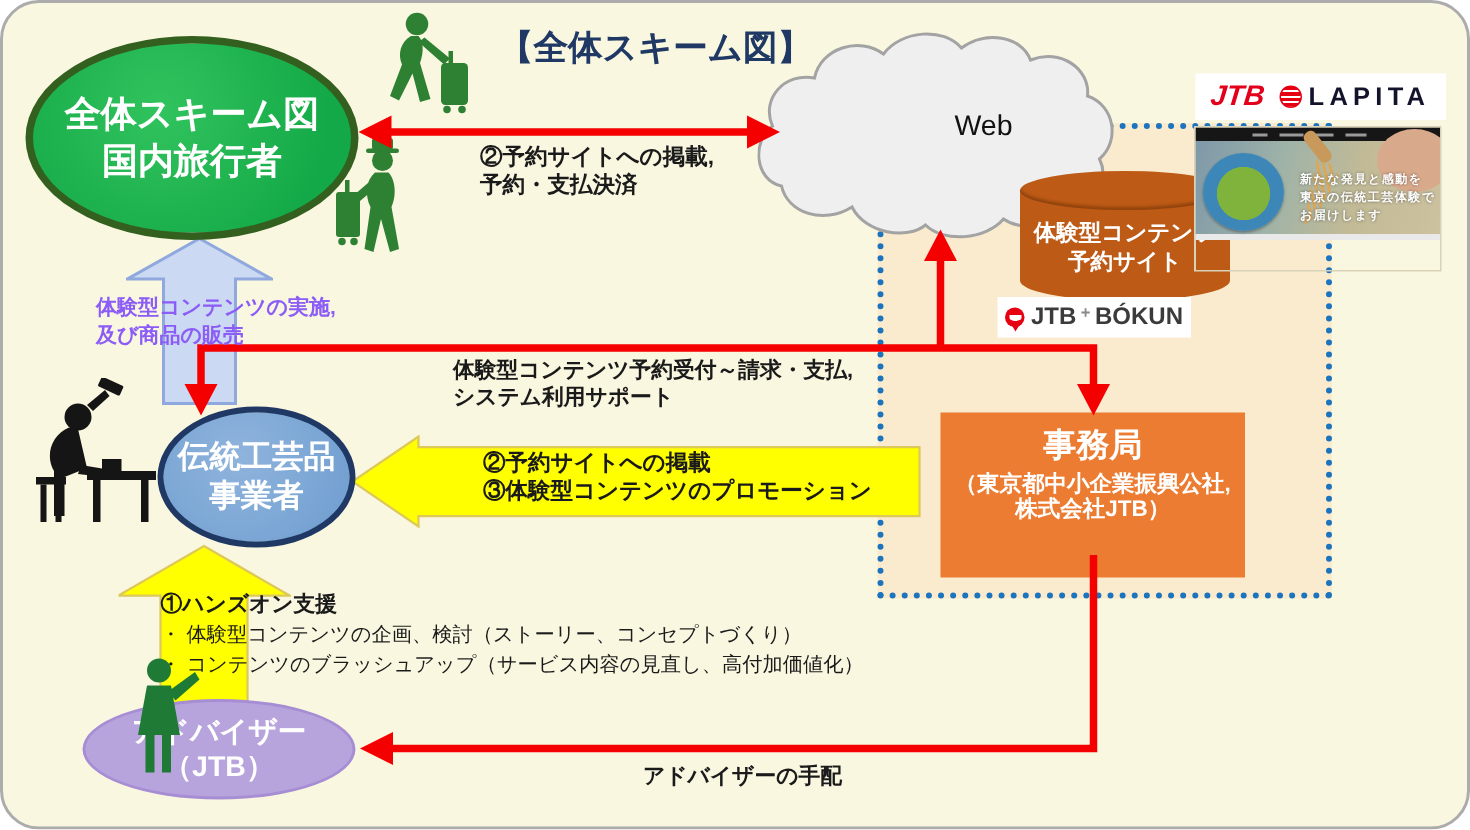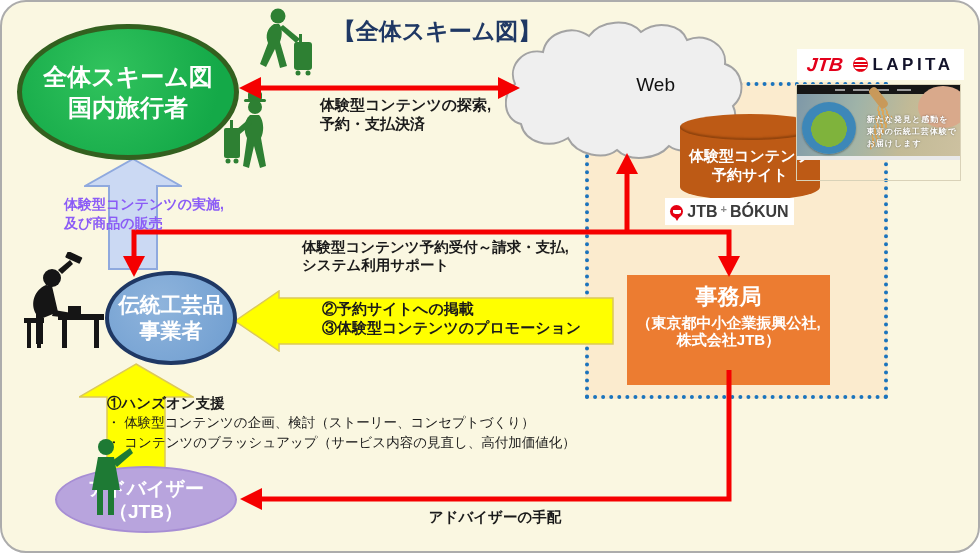--- a/index.html
+++ b/index.html
@@ -241,21 +241,21 @@
       <polygon points="237,86 259,75 259,97"></polygon>
       <polygon points="518,86 496,75 496,97"></polygon>
       <polygon points="625,151 614,172 636,172"></polygon>
       <polygon points="132,275 121,254 143,254"></polygon>
       <polygon points="727,275 716,254 738,254"></polygon>
       <polygon points="238,497 260,486 260,508"></polygon>
     </g>
   </svg>
 
   <div class="abs lbl search-lbl">
-    <div class="txt">体験型コンテンツの探索,</div>
+    <div class="txt">②予約サイトへの掲載,</div>
     <div class="txt">予約・支払決済</div>
   </div>
 
   <div class="abs lbl support-lbl">
     <div class="txt">体験型コンテンツ予約受付～請求・支払,</div>
     <div class="txt">システム利用サポート</div>
   </div>
 
   <div class="abs lbl impl-lbl">
     <div class="txt">体験型コンテンツの実施,</div>

